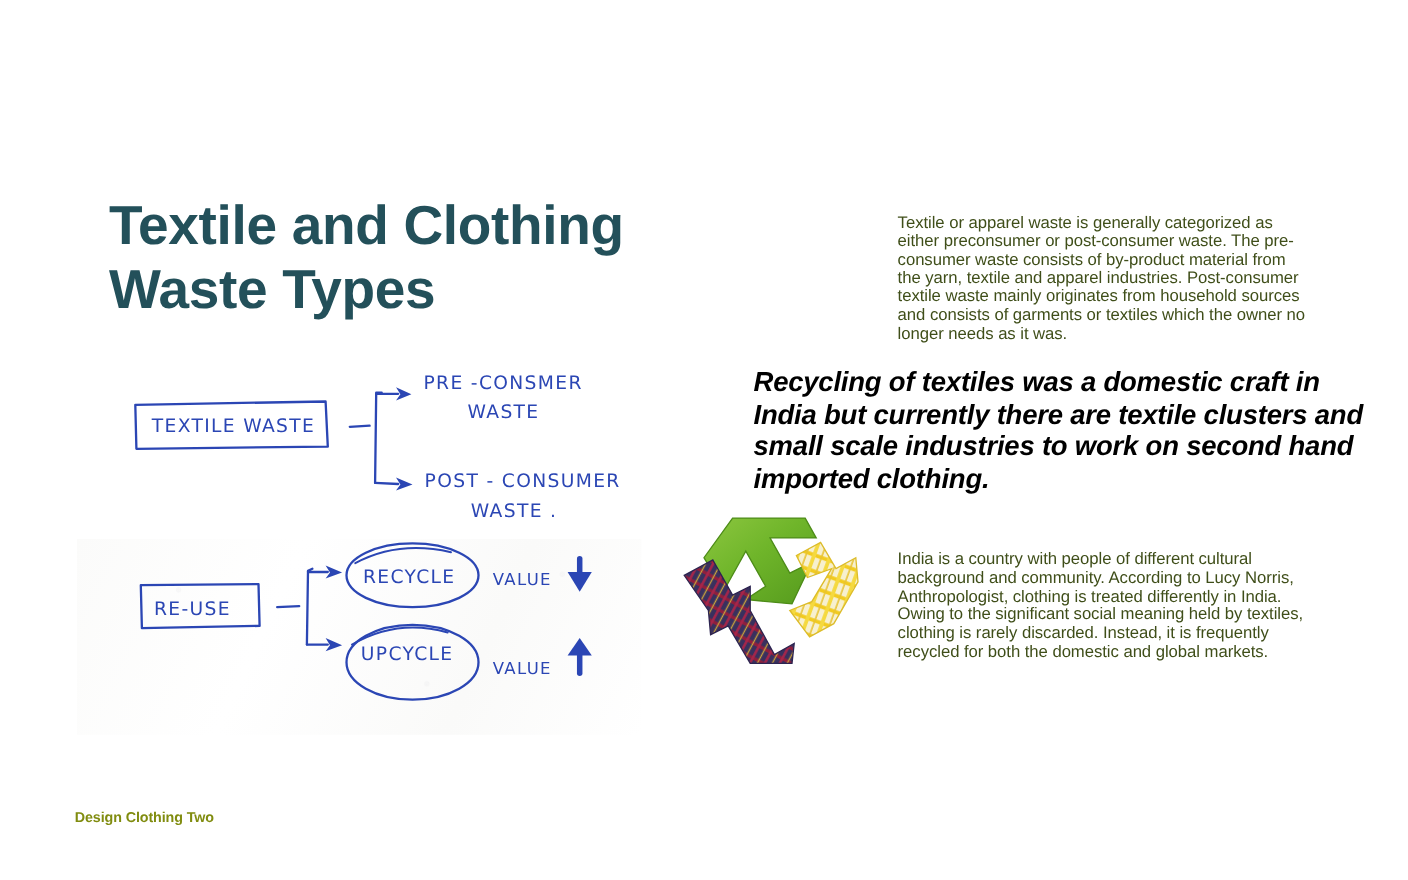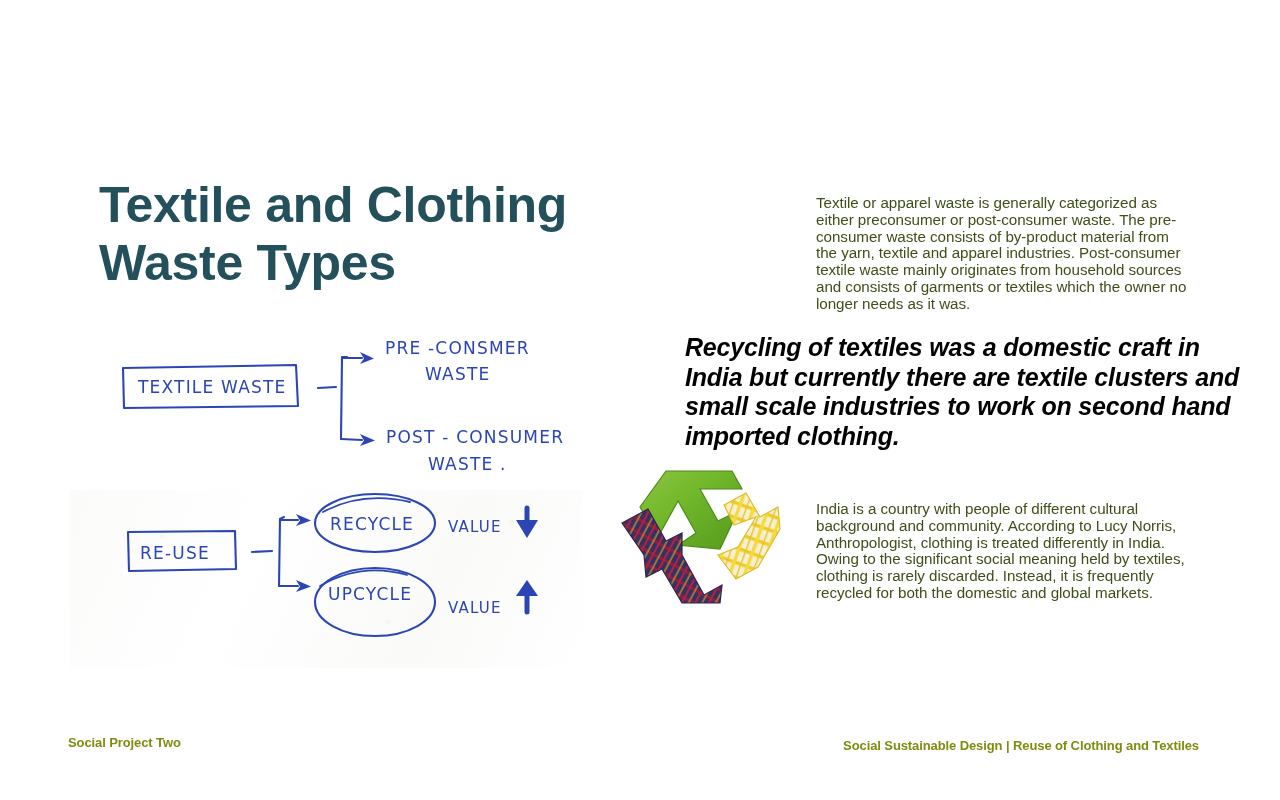--- a/index.html
+++ b/index.html
@@ -240,16 +240,15 @@
                  L134 144 L96 144 L76 110 L60 118 L58 96 Z" fill="url(#purplePlaid)" stroke="#2c2450" stroke-width="1.2" transform="translate(-14,-6)"></path>
       </g>
 
       <g>
         <path d="M128 42 L150 30 L164 54 L182 44 L184 66 L162 104 L140 116
                  L122 92 L142 84 L160 54 L138 62 Z" fill="url(#yellowPlaid)" stroke="#dcbc2b" stroke-width="1.2" transform="translate(-4,-2)"></path>
       </g>
     </svg>
   </div>
 
-  <div class="footer-text" id="footer-left">Social Project Two</div>
-  <div class="footer-text" id="footer-right">Social Sustainable Design | Reuse of Clothing and Textiles</div>
+  <div class="footer-text" id="footer-left">Design Clothing Two</div>
 
 </div>
 
 </body></html>

